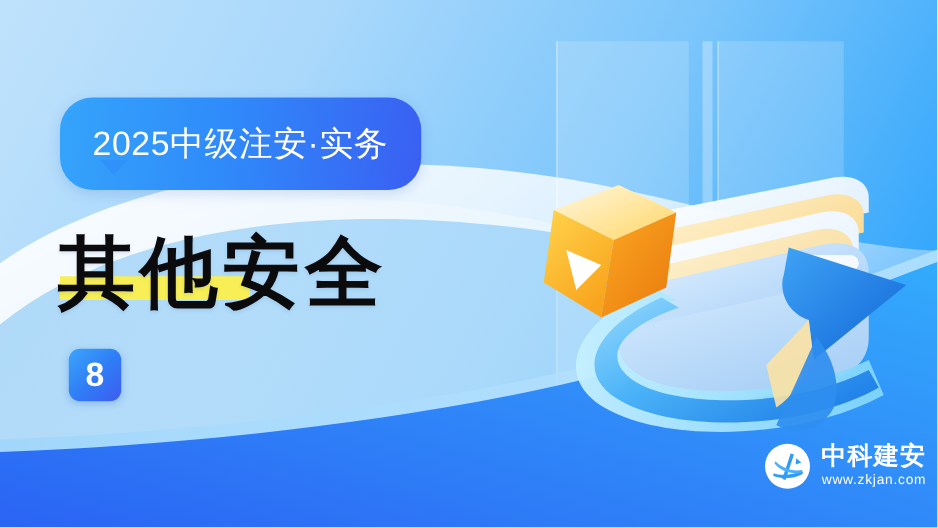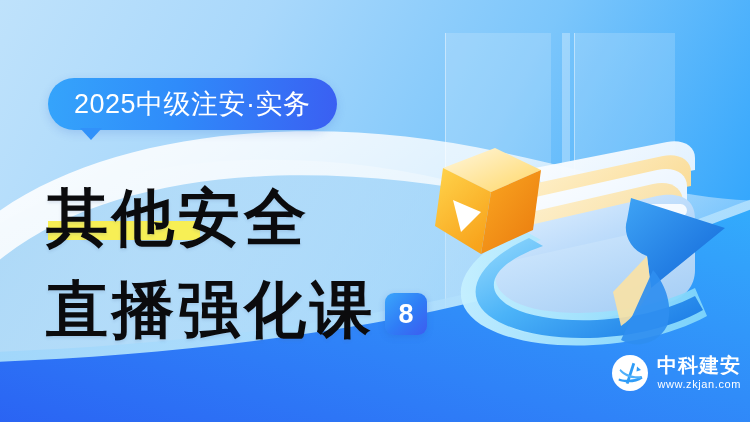--- a/index.html
+++ b/index.html
@@ -22,21 +22,21 @@
   #panel-b{left:562px;top:33px;width:8px;height:310px;background:rgba(255,255,255,0.30);border:none;}
   #panel-c{left:574px;top:33px;width:100px;height:310px;}
 
   
   #illustration{position:absolute;left:395px;top:20px;width:355px;height:330px;}
   #illustration svg{width:100%;height:100%;display:block;}
 
   
   #pill{
     position:absolute;left:48px;top:78px;
-    height:52px;padding:0 26px;
+    height:52px;padding:11px 26px;
     display:flex;align-items:center;
     border-radius:26px;
     background:linear-gradient(96deg,#35a4fb 0%,#2f8bfa 45%,#3a5ff2 100%);
     box-shadow:0 3px 10px rgba(40,90,200,0.18);
   }
   #pill-text{
     color:#ffffff;font-size:27px;letter-spacing:0.5px;
     font-family:"Liberation Sans","DejaVu Sans",sans-serif;
     white-space:nowrap;line-height:1;
   }
@@ -237,21 +237,20 @@
   <div id="pill">
     <span id="pill-text">2025中级注安·实务</span>
   </div>
   <div id="pill-tail"></div>
 
   <div id="highlight-bar"></div>
 
   <div class="headline" id="headline-1">其他安全</div>
 
   <div class="headline" id="headline-2">
-    <span>直播强化课</span>
     <span id="lesson-badge">
       <span id="lesson-badge-text">8</span>
     </span>
   </div>
 
   <div id="logo">
     <span id="logo-mark">
       <svg viewBox="0 0 30 30">
         <circle cx="15" cy="15" r="15" fill="#ffffff"></circle>
         <path d="M14.2 4.5 L17 4.5 L17 26 L14.2 26 Z" fill="#2f9cf7" transform="rotate(18 15 15)"></path>

